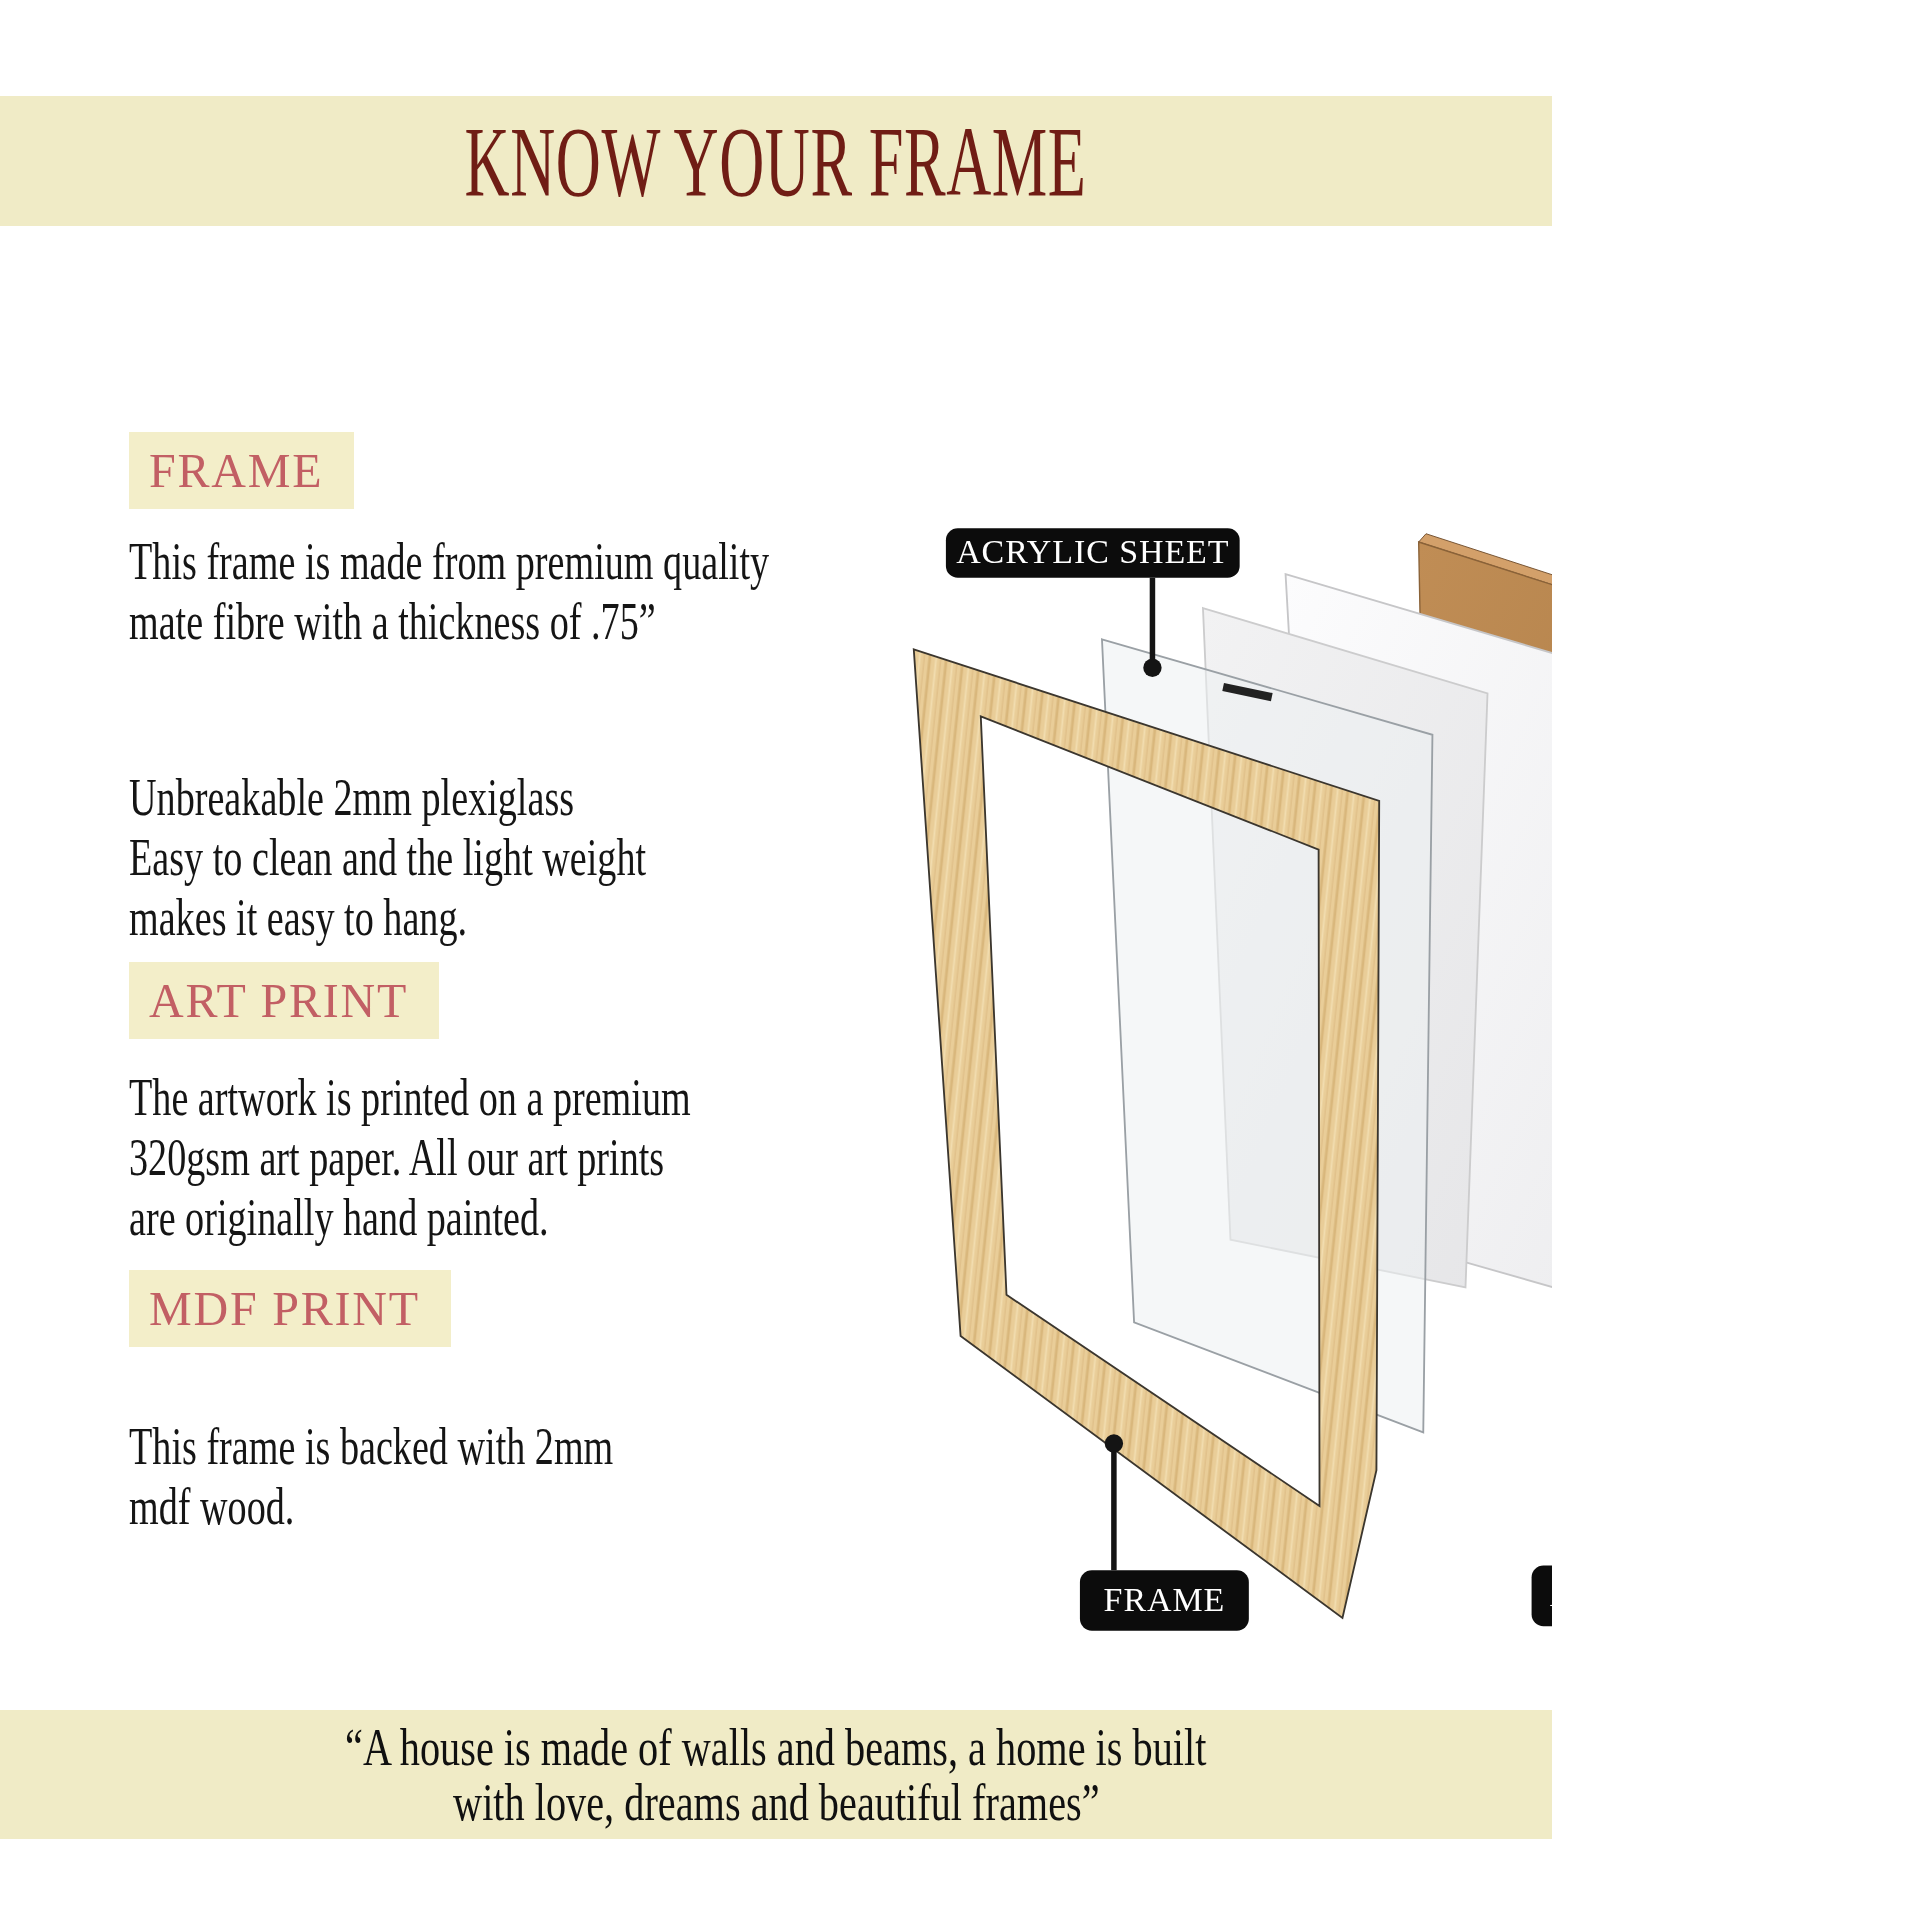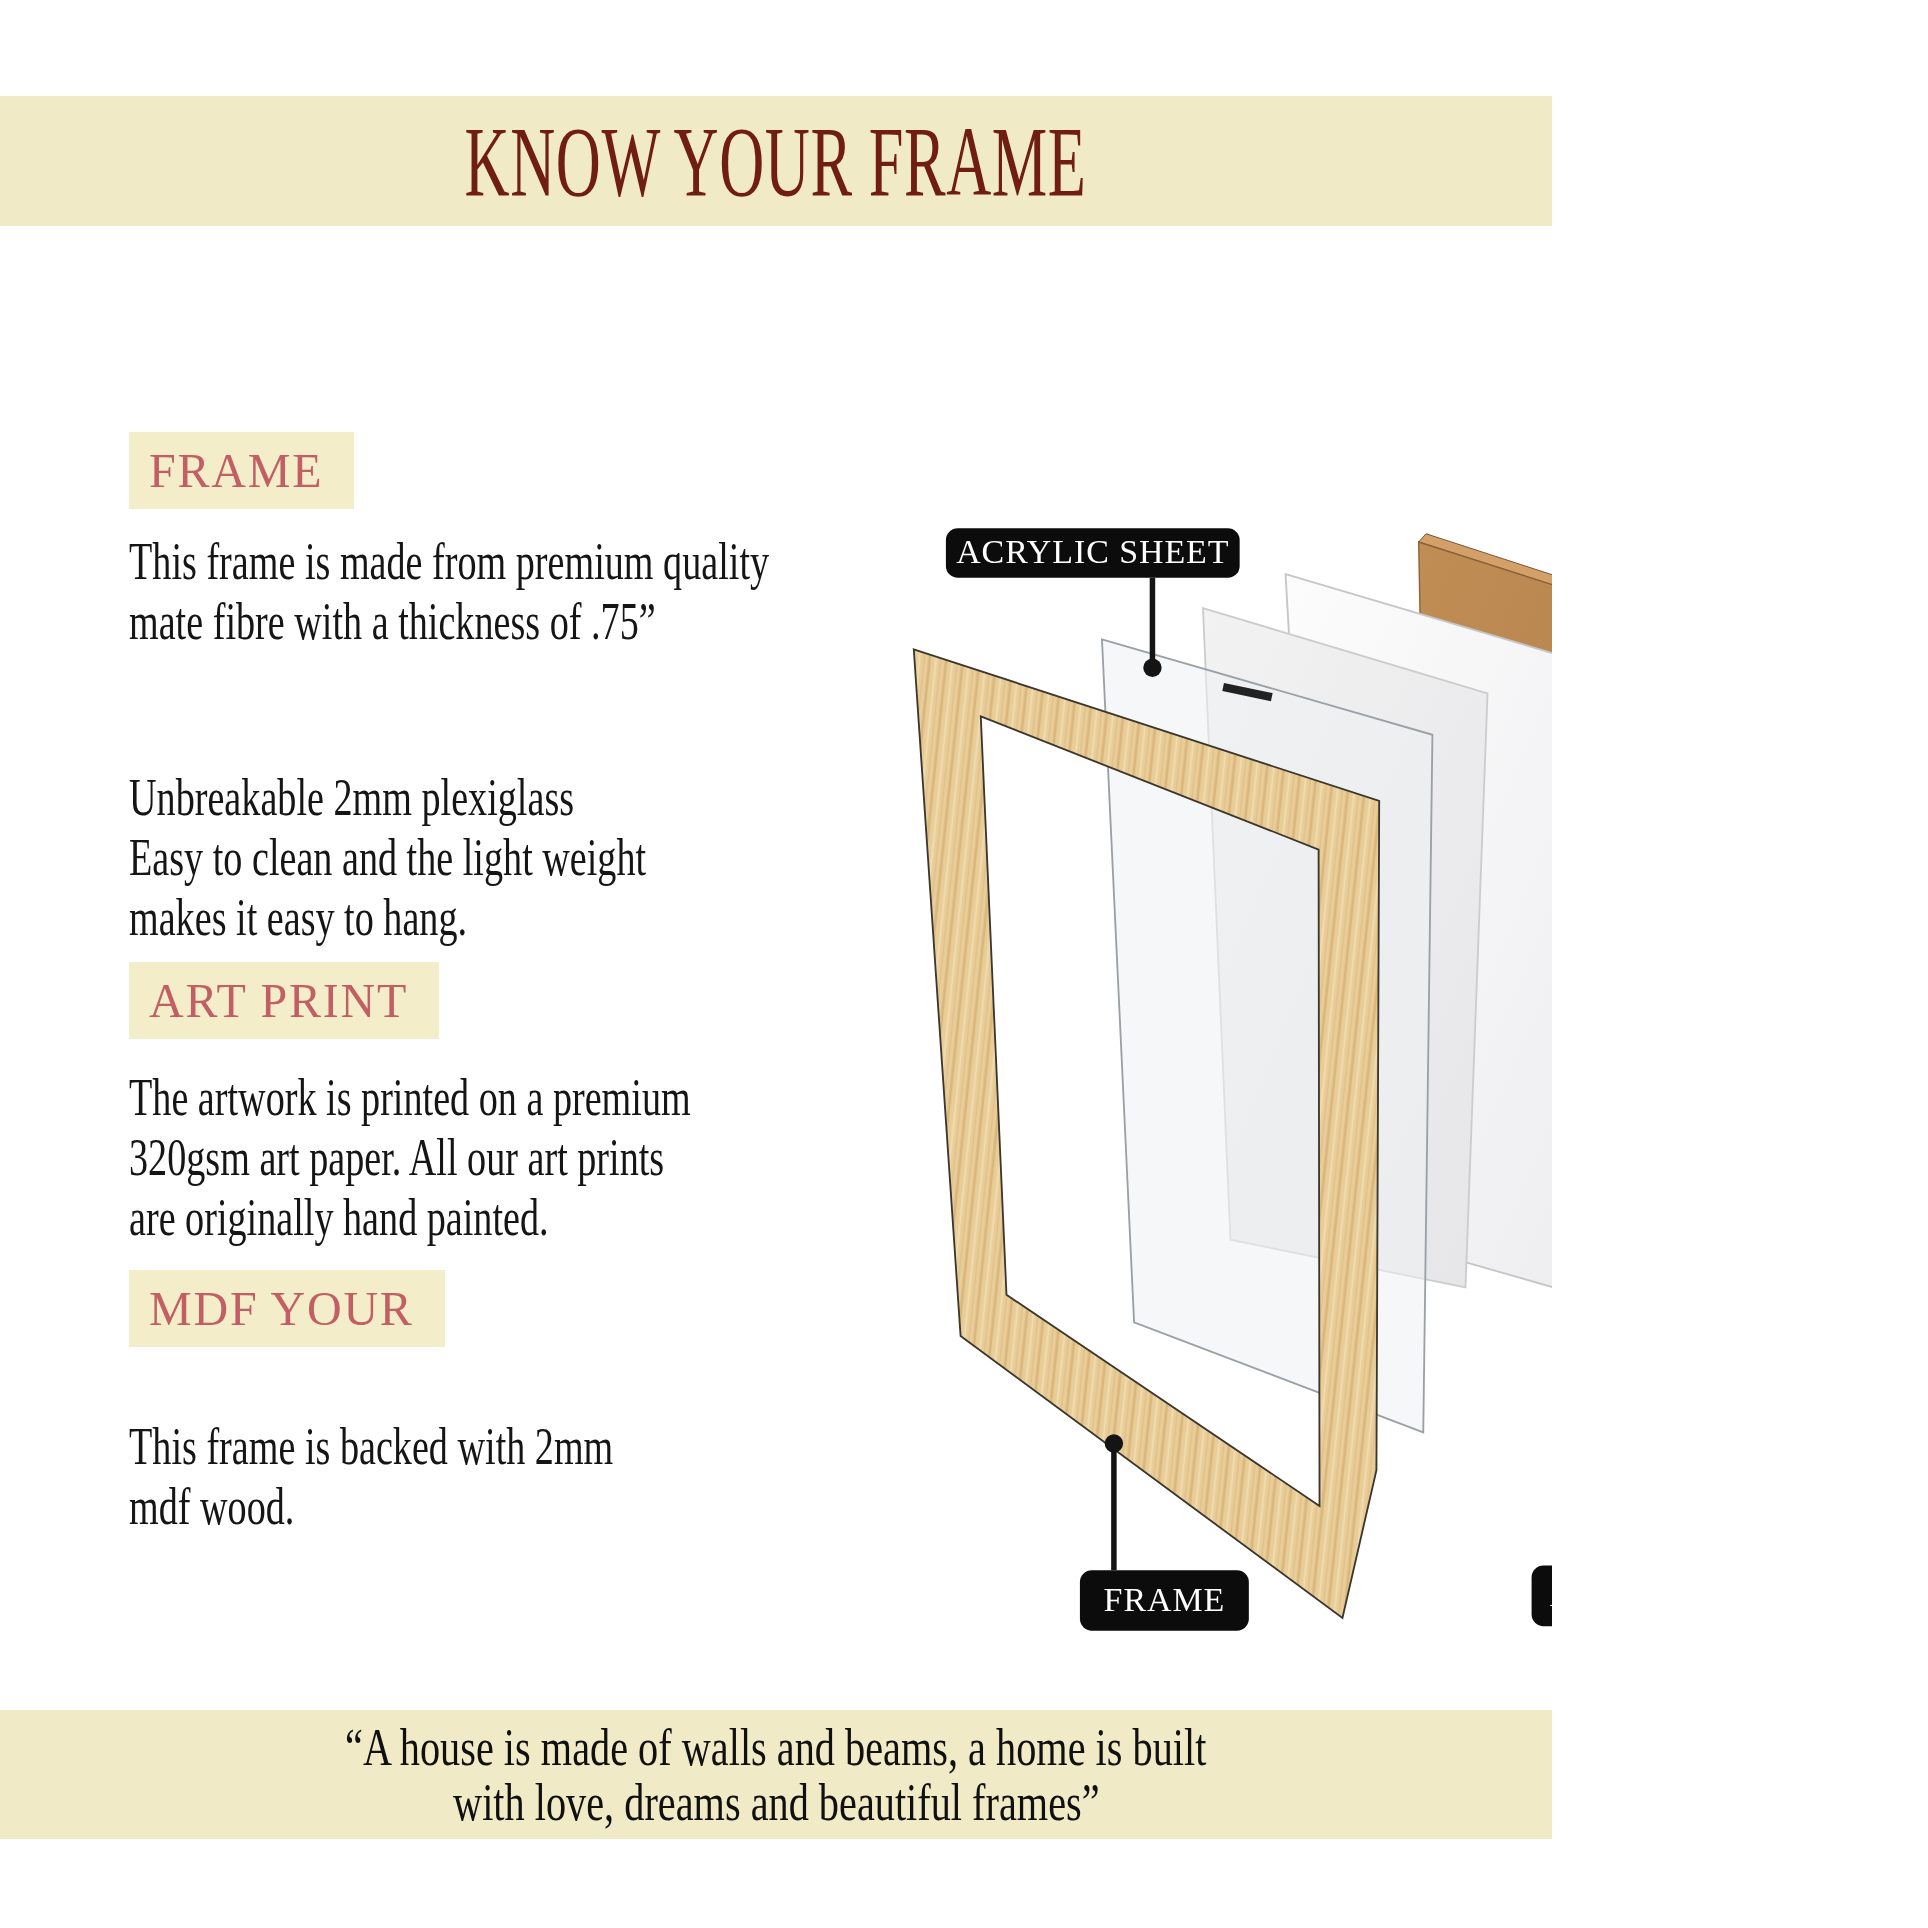--- a/index.html
+++ b/index.html
@@ -55,21 +55,21 @@
     <div class="pline">makes it easy to hang.</div>
   </div>
 
   <span class="sec-head" style="top:962px">ART PRINT</span>
   <div class="para" style="top:1067px">
     <div class="pline">The artwork is printed on a premium</div>
     <div class="pline">320gsm art paper. All our art prints</div>
     <div class="pline">are originally hand painted.</div>
   </div>
 
-  <span class="sec-head" style="top:1270px">MDF YOUR</span>
+  <span class="sec-head" style="top:1270px">MDF PRINT</span>
   <div class="para" style="top:1416px">
     <div class="pline">This frame is backed with 2mm</div>
     <div class="pline">mdf wood.</div>
   </div>
 
   <svg class="diagram-svg" viewBox="0 0 1000 1330">
     <defs>
       <pattern id="wood" width="18" height="18" patternUnits="userSpaceOnUse" patternTransform="rotate(6)">
         <rect width="18" height="18" fill="#e9cd98"></rect>
         <line x1="3" y1="0" x2="3" y2="18" stroke="#d9b77c" stroke-width="3"></line>

